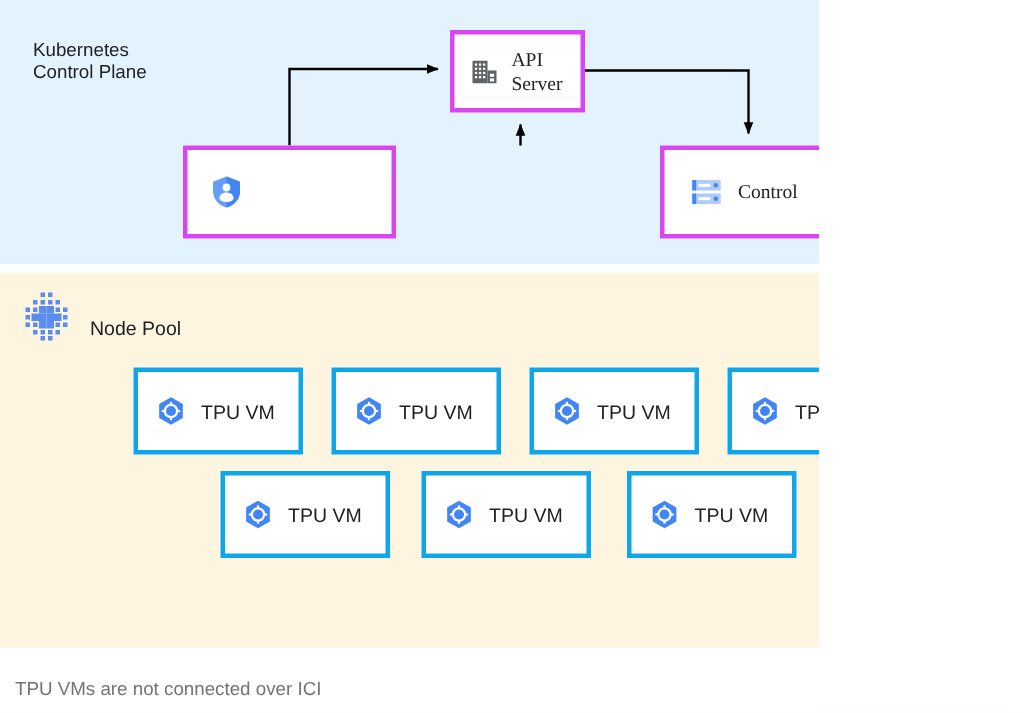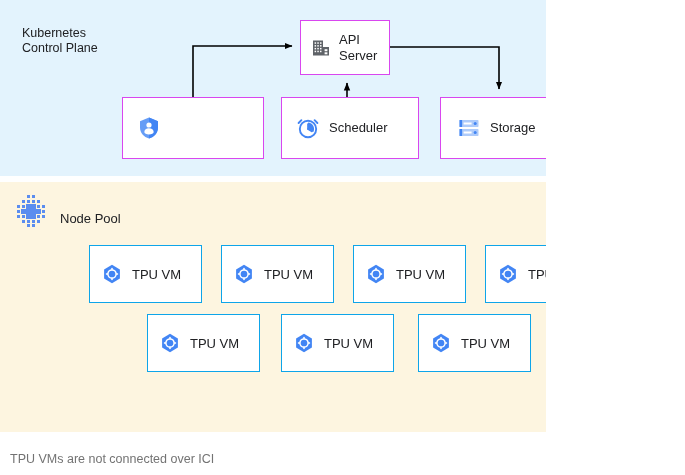--- a/index.html
+++ b/index.html
@@ -60,24 +60,25 @@
     left: 12px;
     top: 192px;
     width: 38px;
     height: 38px;
   }
 
   
   .box {
     position: absolute;
     background: #ffffff;
-    border: 1px solid #d946ef;
+    border: 3px solid #d946ef;
     box-sizing: border-box;
     display: flex;
     align-items: center;
+    font-family: Liberation Serif, serif;
   }
   .box .box-icon {
     flex: 0 0 auto;
     display: flex;
     align-items: center;
     justify-content: center;
   }
   .box .box-label {
     font-size: 13px;
     line-height: 16px;
@@ -107,21 +108,21 @@
   #storage-box {
     left: 440px; top: 97px; width: 122px; height: 62px;
     padding-left: 16px;
   }
   #storage-box .box-icon { width: 24px; height: 24px; margin-right: 9px; }
 
   
   .tpu-box {
     position: absolute;
     background: #ffffff;
-    border: 1px solid #0ea5e9;
+    border: 3px solid #0ea5e9;
     box-sizing: border-box;
     width: 113px;
     height: 58px;
     display: flex;
     align-items: center;
     padding-left: 12px;
   }
   .tpu-box .tpu-icon {
     flex: 0 0 auto;
     width: 20px;
@@ -260,49 +261,35 @@
     <span class="box-icon">
       <svg width="24" height="24" viewBox="0 0 24 24">
         <path d="M12 1.6 L21 5.2 V11.4 C21 16.7 17.2 21.1 12 22.4 C6.8 21.1 3 16.7 3 11.4 V5.2 Z" fill="#669df6"></path>
         <path d="M12 1.6 L21 5.2 V11.4 C21 16.7 17.2 21.1 12 22.4 Z" fill="#4285f4"></path>
         <circle cx="12" cy="9" r="2.6" fill="#ffffff"></circle>
         <path d="M12 12.3 C9.3 12.3 7.3 13.9 7.3 16.1 C7.3 17.5 9.4 18.6 12 18.6 C14.6 18.6 16.7 17.5 16.7 16.1 C16.7 13.9 14.7 12.3 12 12.3 Z" fill="#ffffff"></path>
       </svg>
     </span>
   </div>
 
-  <div class="box" id="scheduler-box">
-    <span class="box-icon">
-      <svg width="24" height="24" viewBox="0 0 24 24">
-        <circle cx="12" cy="13" r="8.2" fill="none" stroke="#4285f4" stroke-width="1.9"></circle>
-        <path d="M5.4 4.2 L2.6 7.0" stroke="#4285f4" stroke-width="1.9" stroke-linecap="round"></path>
-        <path d="M18.6 4.2 L21.4 7.0" stroke="#4285f4" stroke-width="1.9" stroke-linecap="round"></path>
-        <path d="M12 13 L12 8.0" stroke="#4285f4" stroke-width="1.7" stroke-linecap="round"></path>
-        <path d="M12 13 L16.0 15.4" stroke="#4285f4" stroke-width="1.7" stroke-linecap="round"></path>
-        <path d="M12 13 L17.6 9.4 A 6.6 6.6 0 0 0 12 6.4 Z" fill="#4285f4" opacity="0"></path>
-        <path d="M12.0 13.0 L12.0 6.6 A 6.4 6.4 0 0 1 17.3 16.0 Z" fill="#4285f4"></path>
-      </svg>
-    </span>
-    <span class="box-label">Scheduler</span>
-  </div>
 
   <div class="box" id="storage-box">
     <span class="box-icon">
       <svg width="24" height="24" viewBox="0 0 24 24">
         <rect x="2.5" y="4.0" width="19" height="7.0" rx="0.8" fill="#aecbfa"></rect>
         <rect x="2.5" y="13.0" width="19" height="7.0" rx="0.8" fill="#aecbfa"></rect>
         <rect x="2.5" y="4.0" width="2.6" height="7.0" fill="#4285f4"></rect>
         <rect x="2.5" y="13.0" width="2.6" height="7.0" fill="#4285f4"></rect>
         <rect x="6.6" y="6.5" width="8.0" height="2.0" fill="#ffffff"></rect>
         <rect x="6.6" y="15.5" width="8.0" height="2.0" fill="#ffffff"></rect>
         <circle cx="18.2" cy="7.5" r="1.5" fill="#4285f4"></circle>
         <circle cx="18.2" cy="16.5" r="1.5" fill="#4285f4"></circle>
       </svg>
     </span>
-    <span class="box-label">Storage</span>
+    <span class="box-label">Control</span>
   </div>
 
   <div class="tpu-box" style="left: 89px; top: 245px;">
       <span class="tpu-icon">
         <svg width="20" height="20" viewBox="0 0 20 20">
           <path d="M10 0.8 L17.9 5.4 V14.6 L10 19.2 L2.1 14.6 V5.4 Z" fill="#4285f4"></path>
           <circle cx="10" cy="10" r="4.1" fill="none" stroke="#ffffff" stroke-width="1.5"></circle>
           <circle cx="10" cy="10" r="1.4" fill="#4285f4"></circle>
           <g fill="#ffffff">
             <rect x="9.25" y="3.9" width="1.5" height="2.1"></rect>

